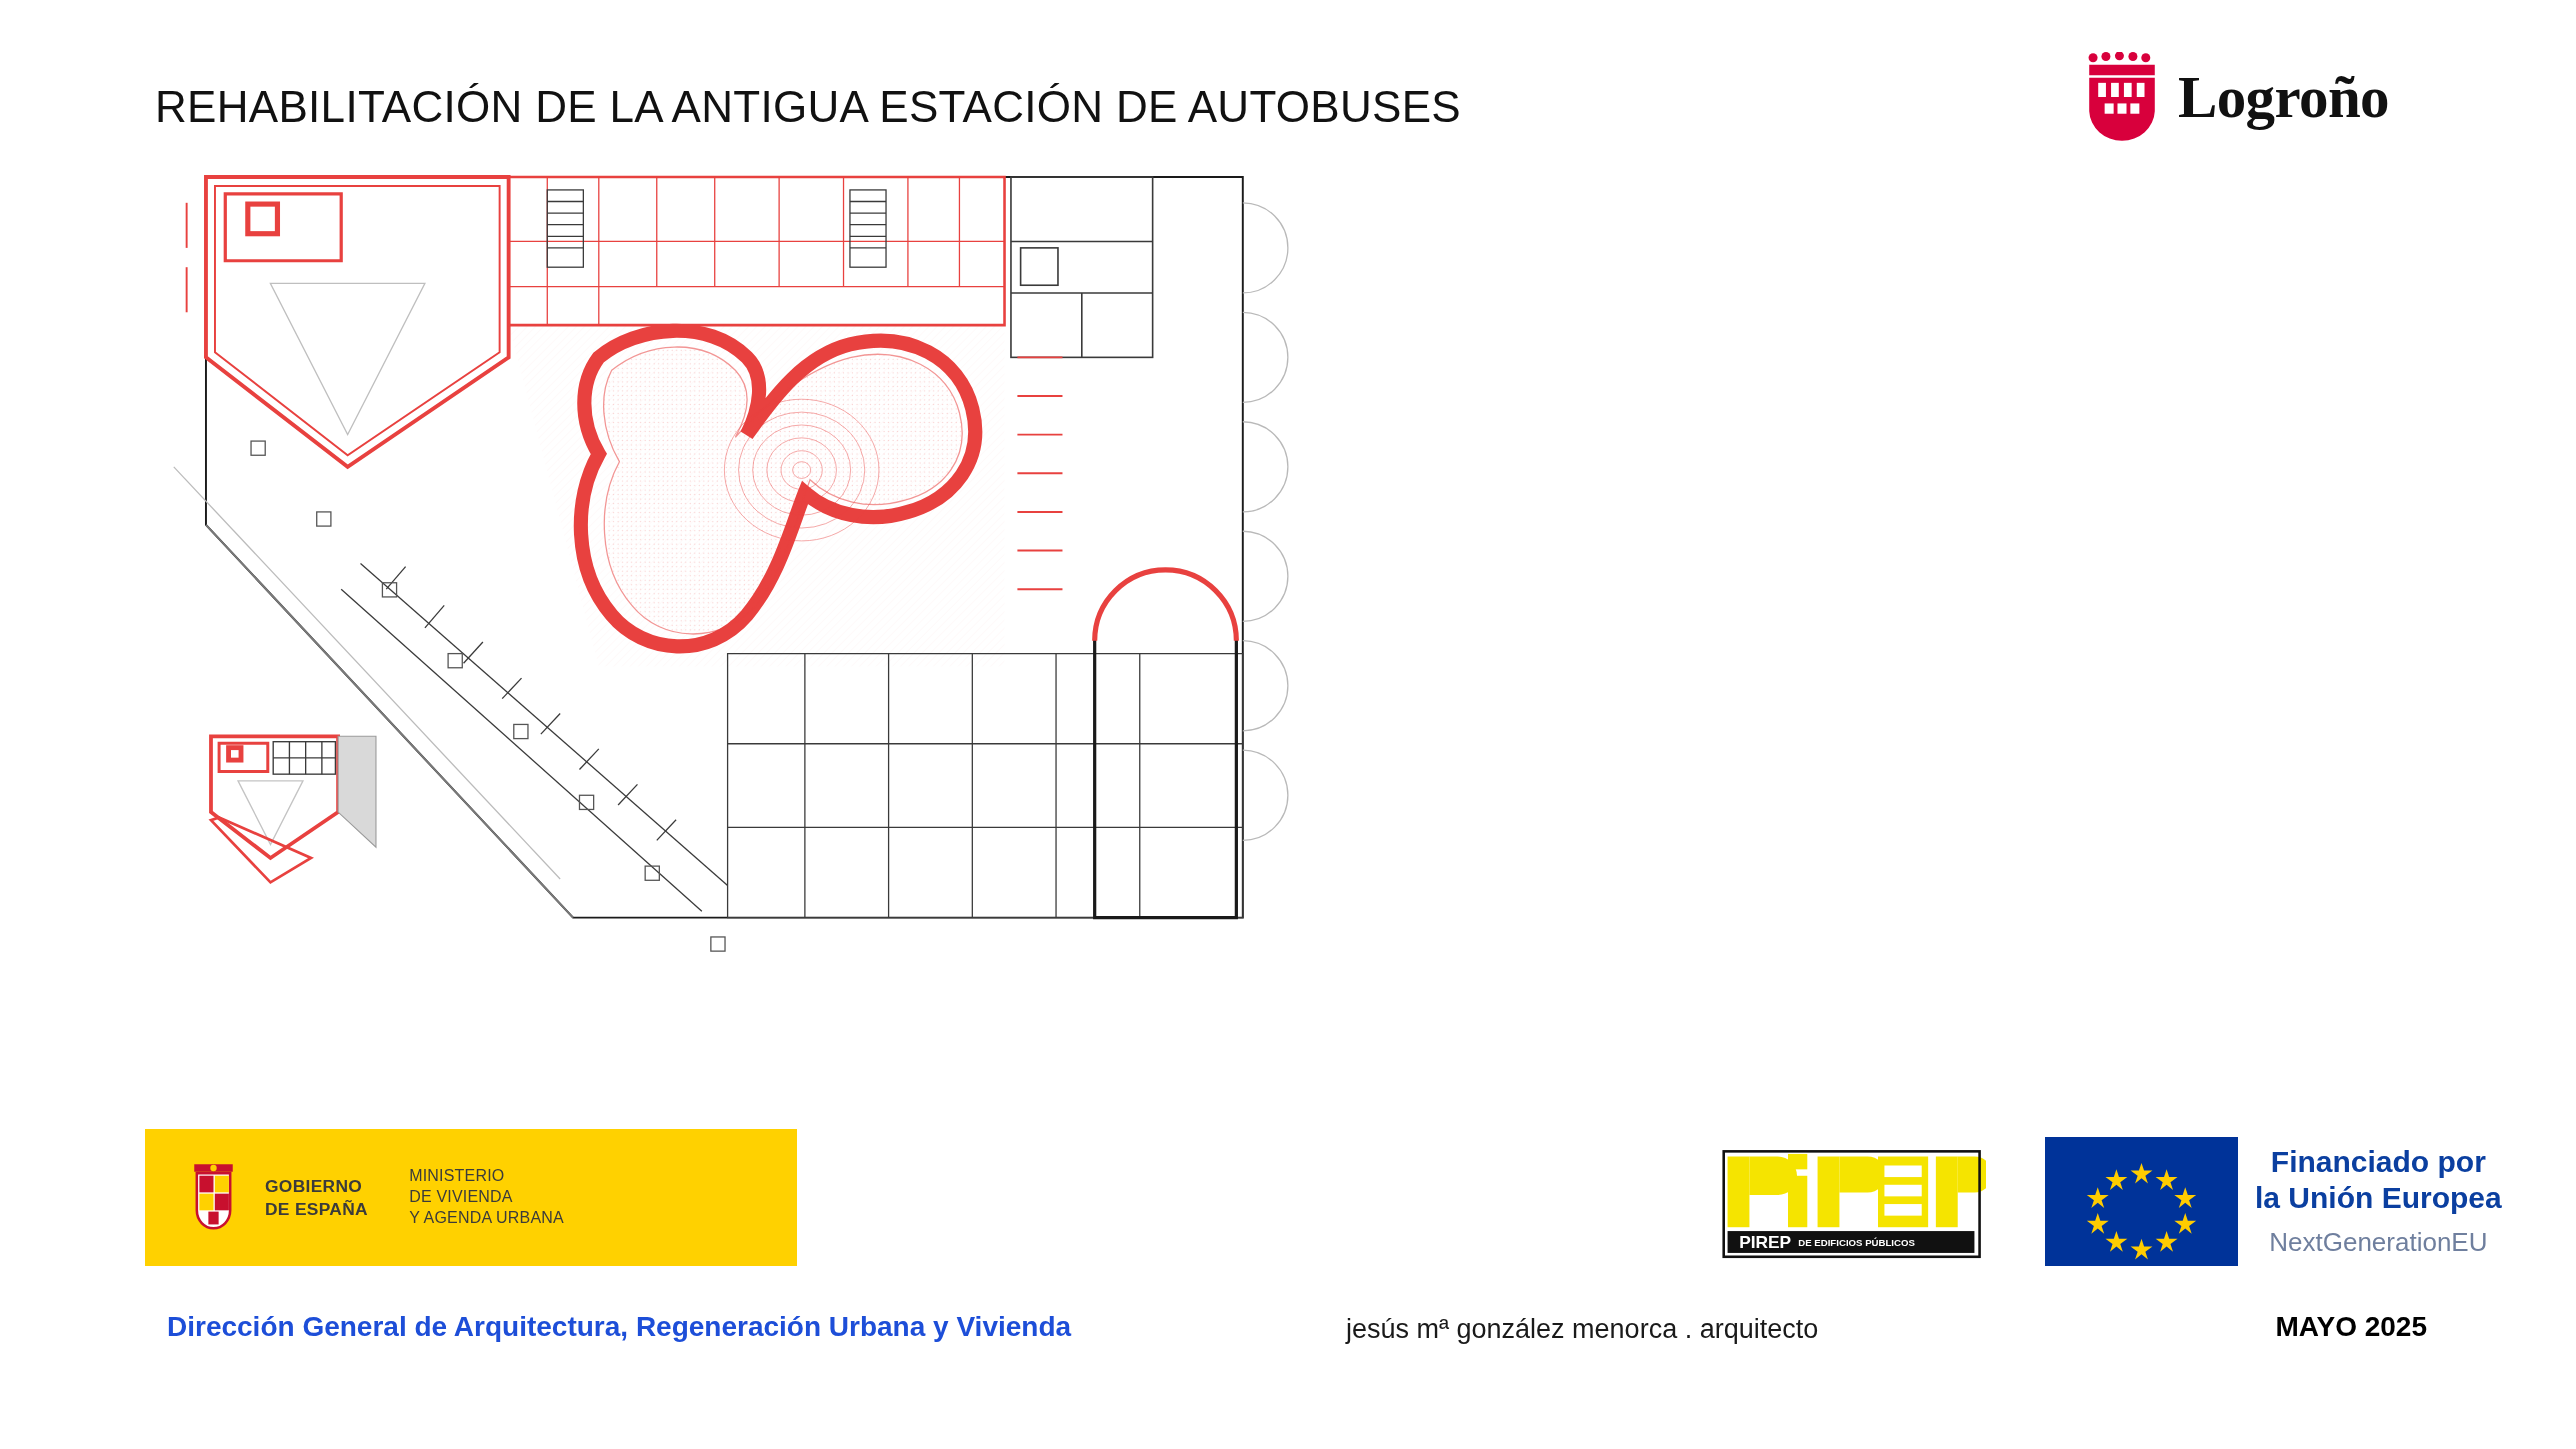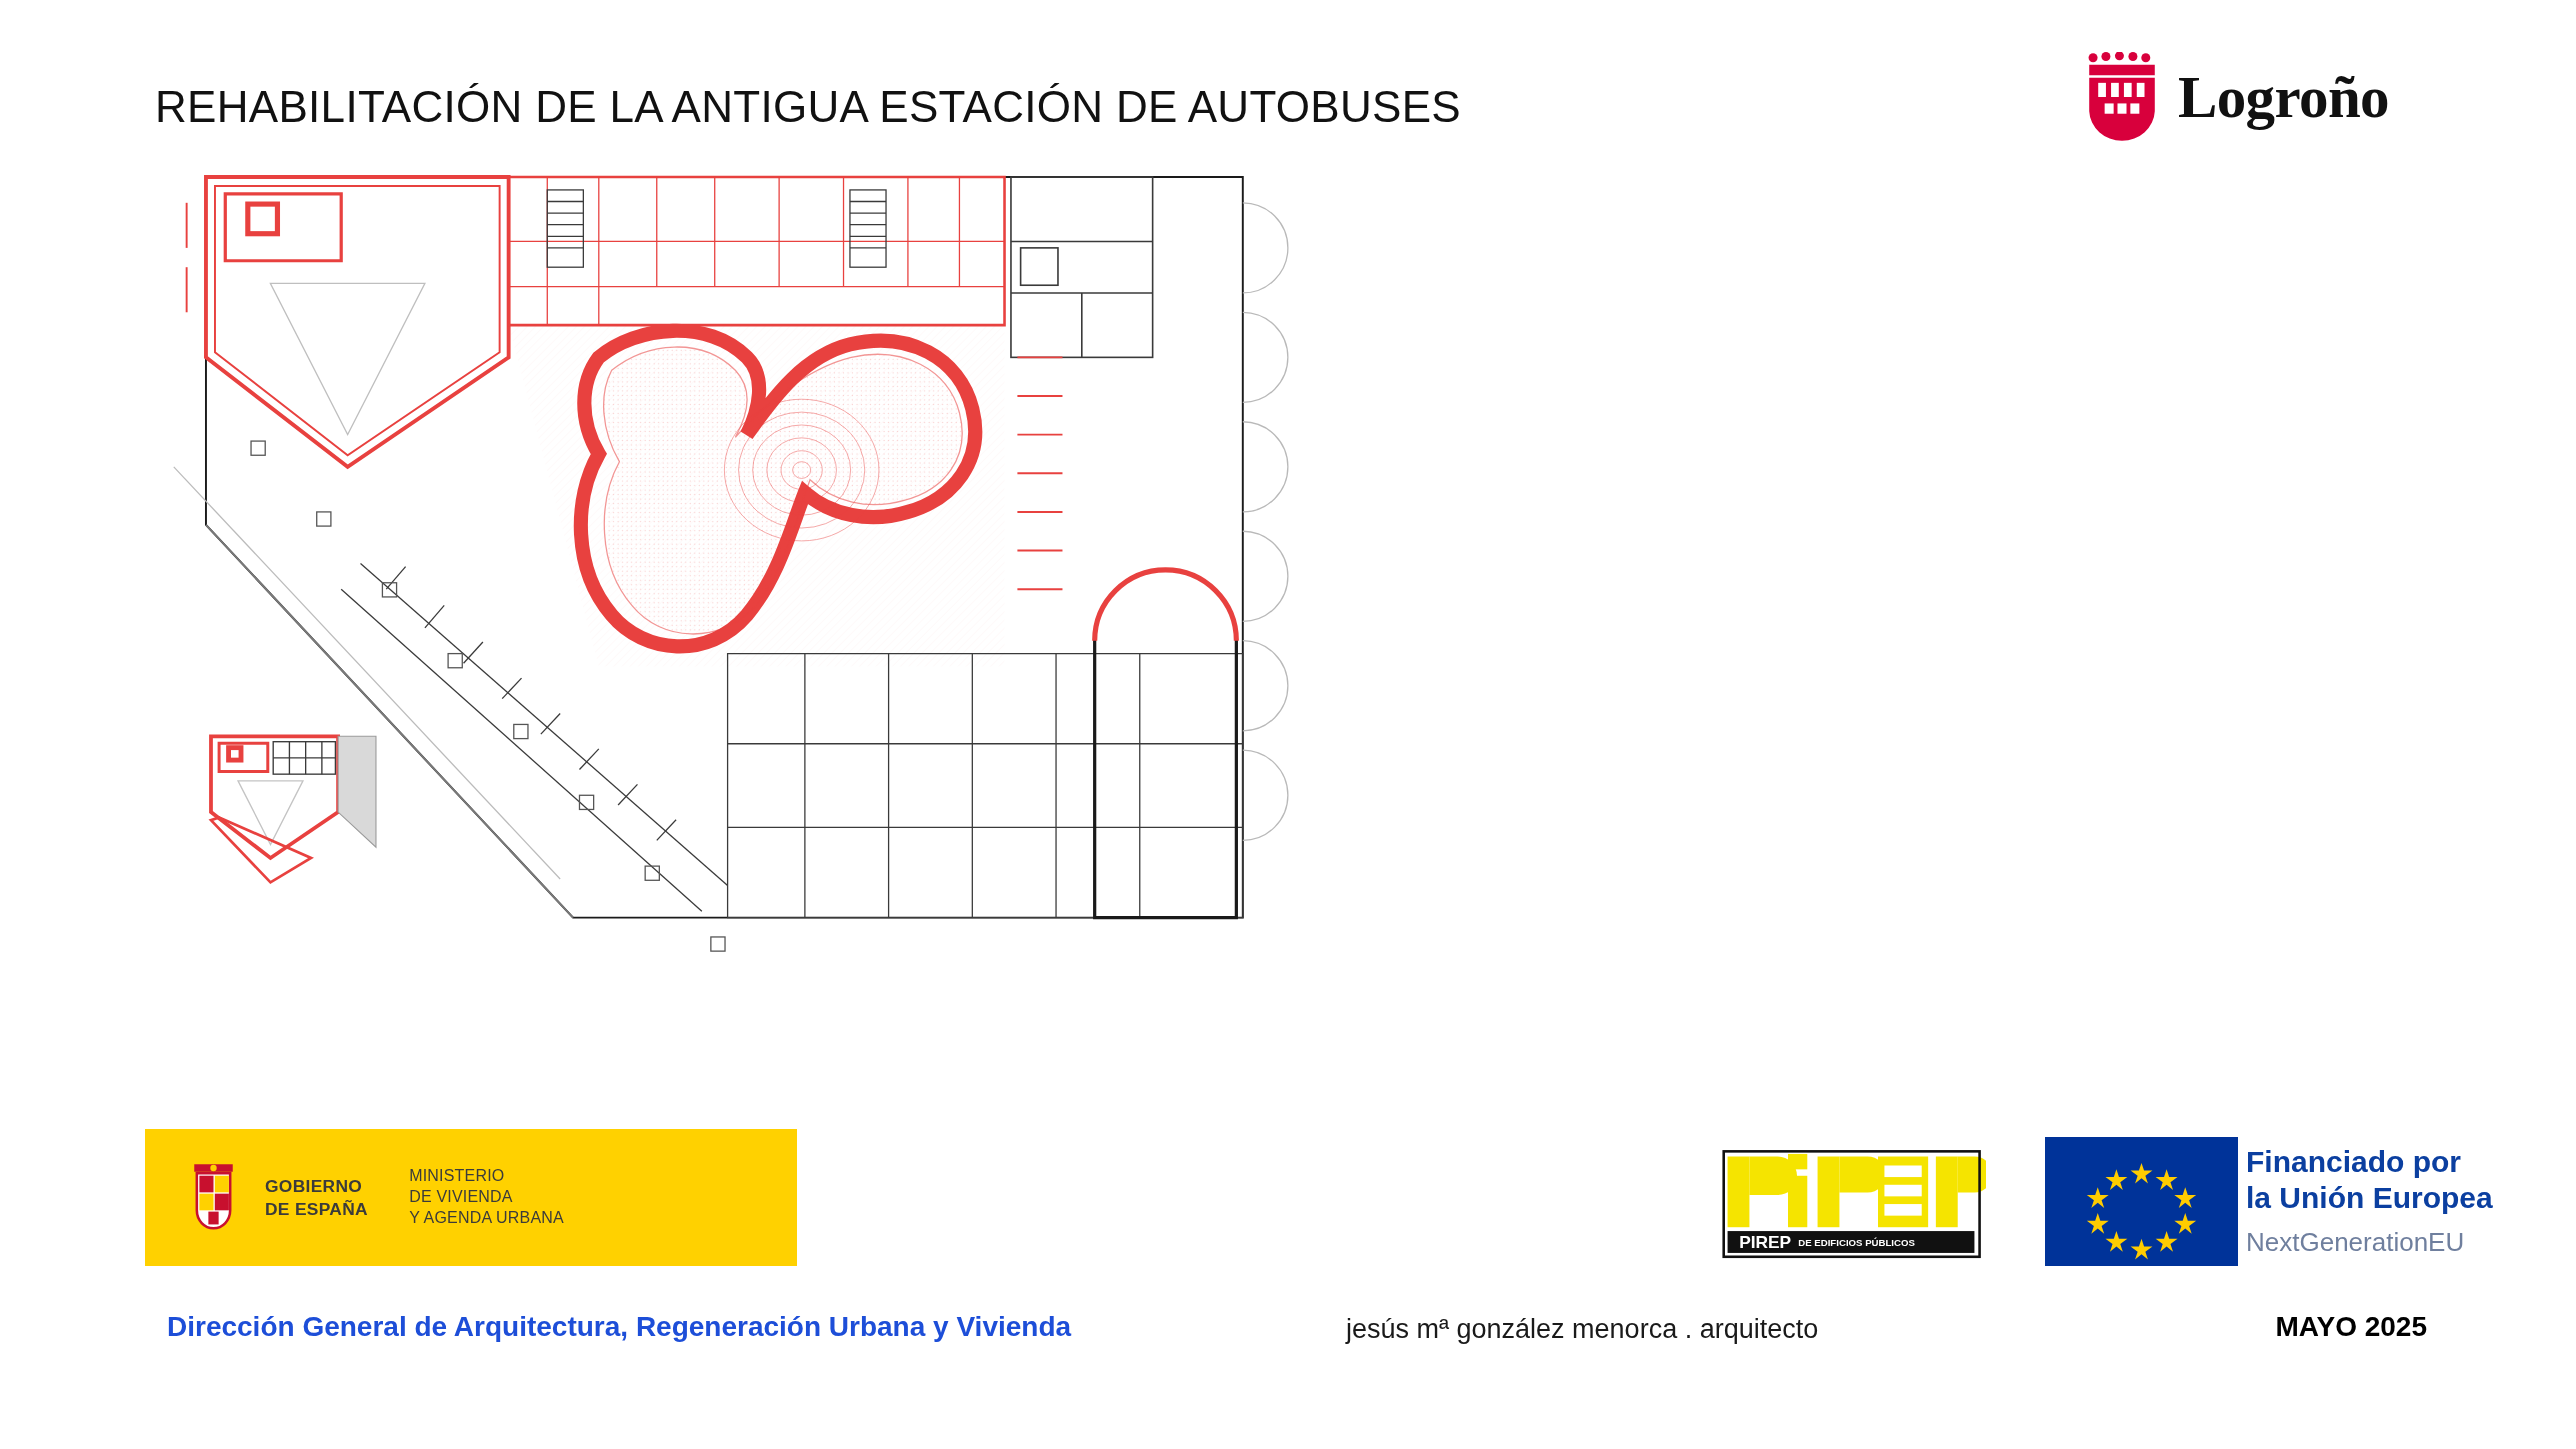--- a/index.html
+++ b/index.html
@@ -129,24 +129,25 @@
     width: 554px; height: 129px;
     display: flex;
     align-items: stretch;
   }
   .eu-flag {
     width: 193px;
     background: #003399;
     position: relative;
   }
   .eu-text {
-    padding-left: 8px;
+    padding-left: 17px;
     display: flex;
     flex-direction: column;
     justify-content: center;
+    align-items: center;
   }
   .eu-line {
     font-size: 30px;
     font-weight: 700;
     color: #0b3fa0;
     line-height: 1.2;
   }
   .eu-sub {
     font-size: 26px;
     font-weight: 400;

